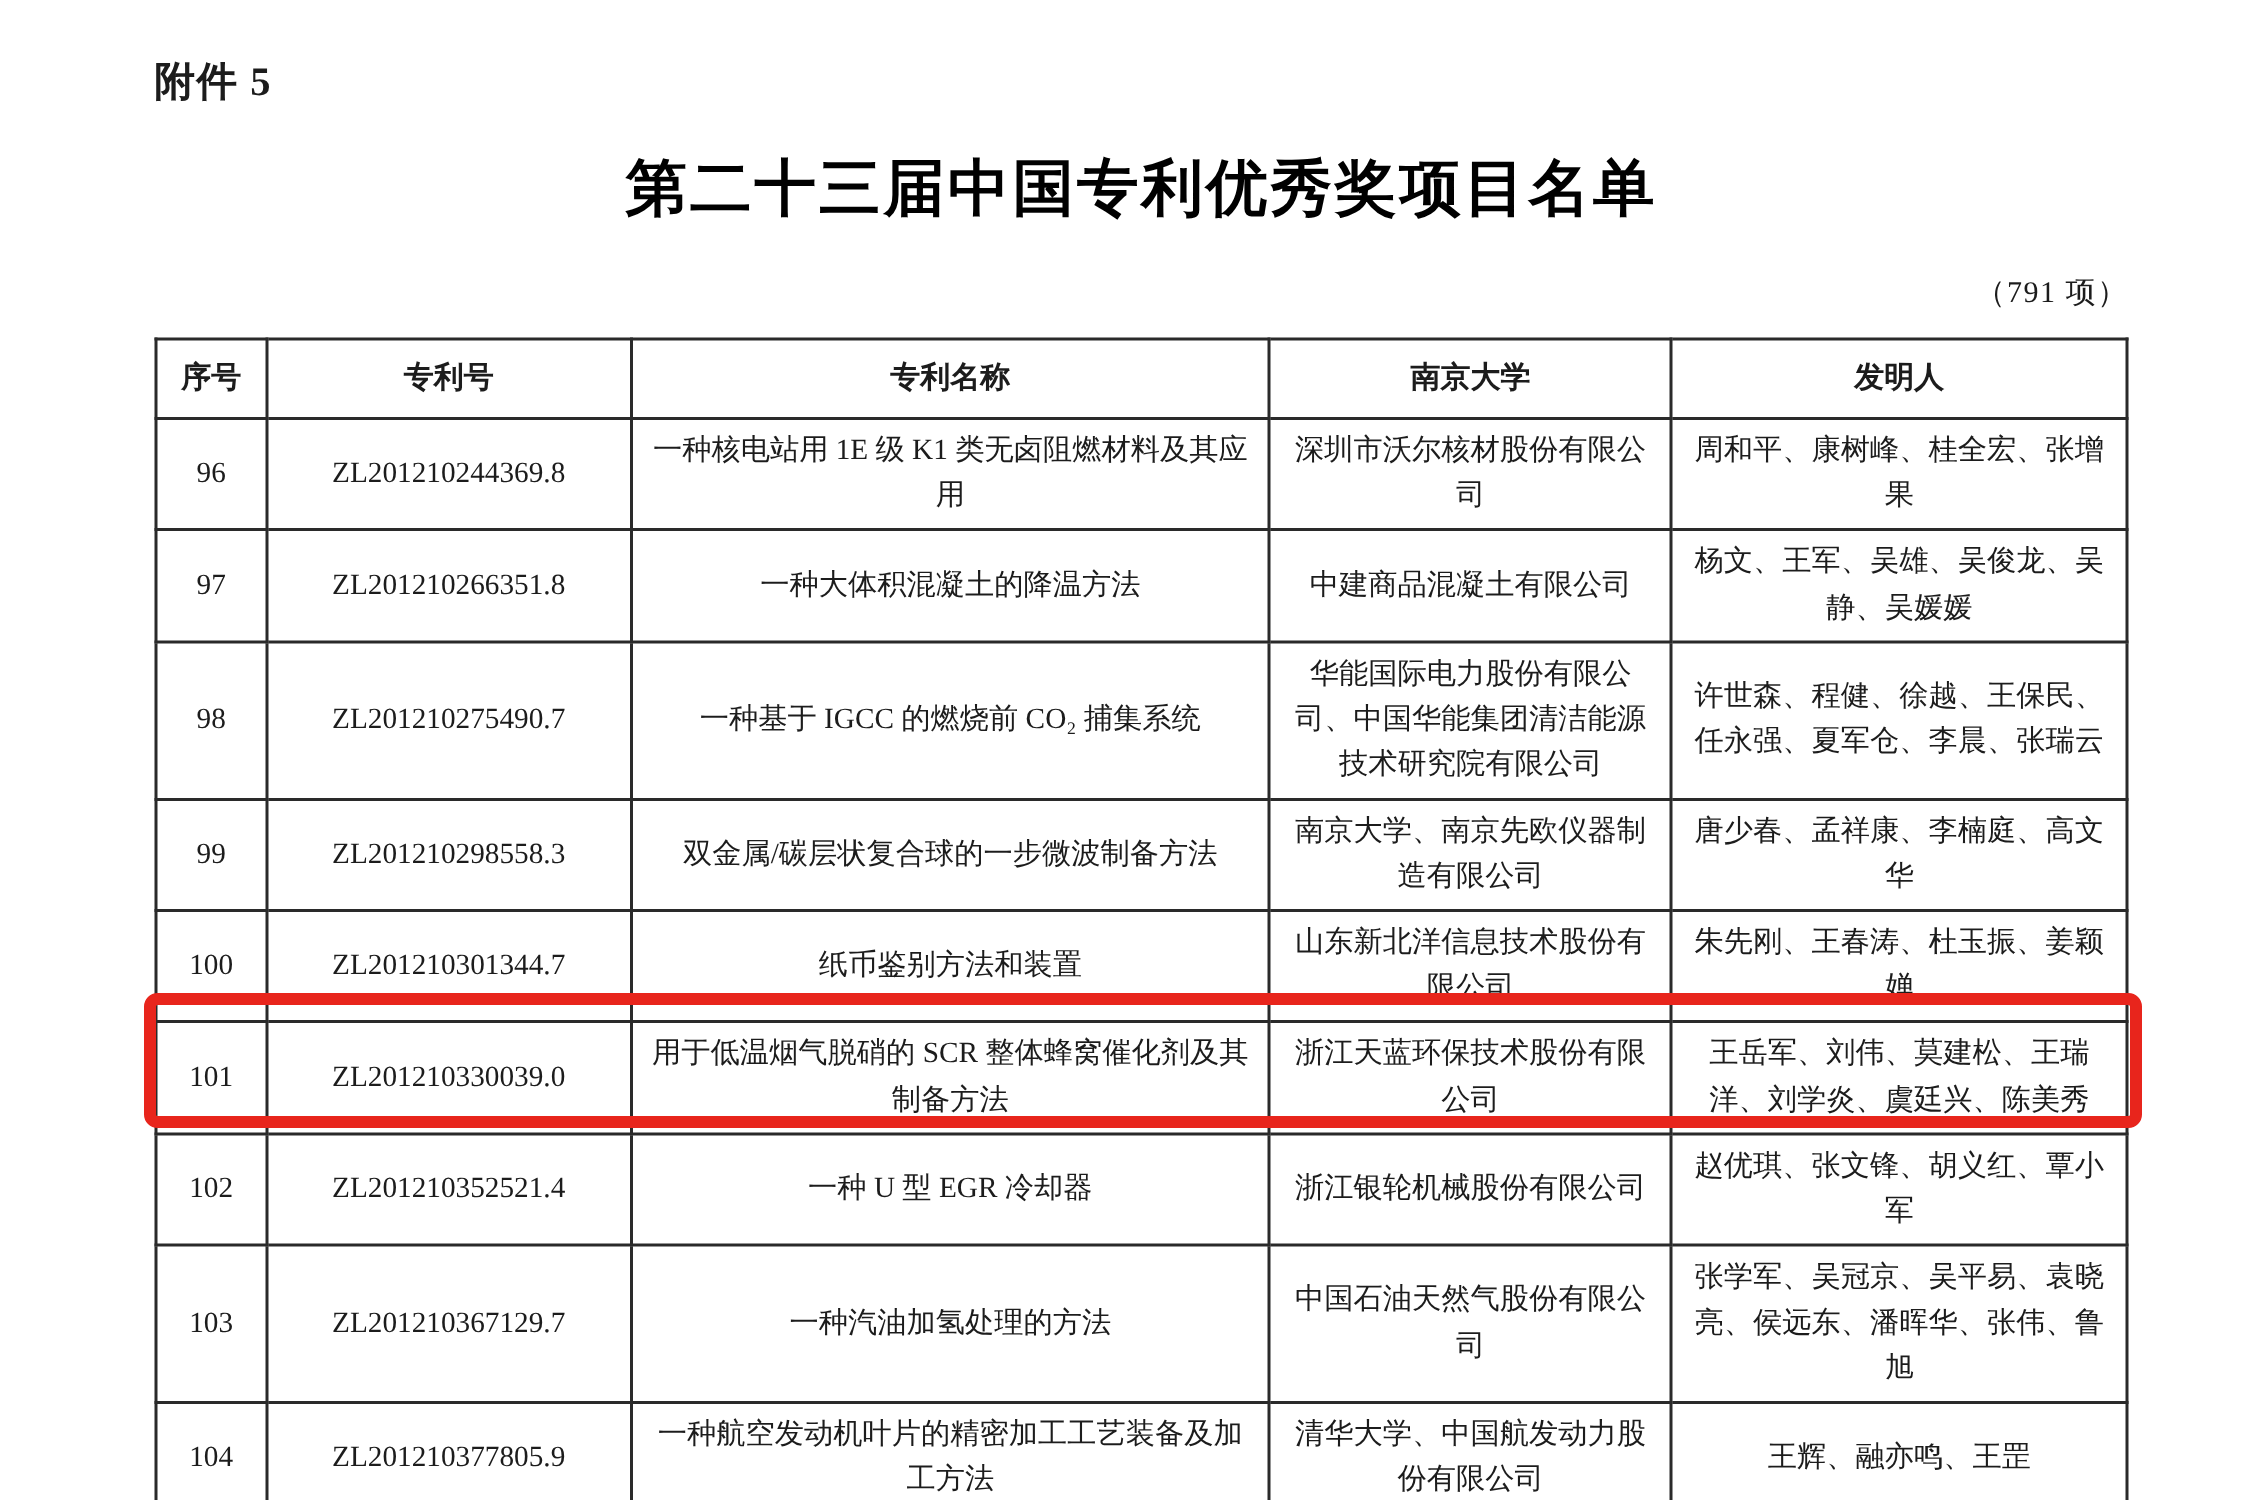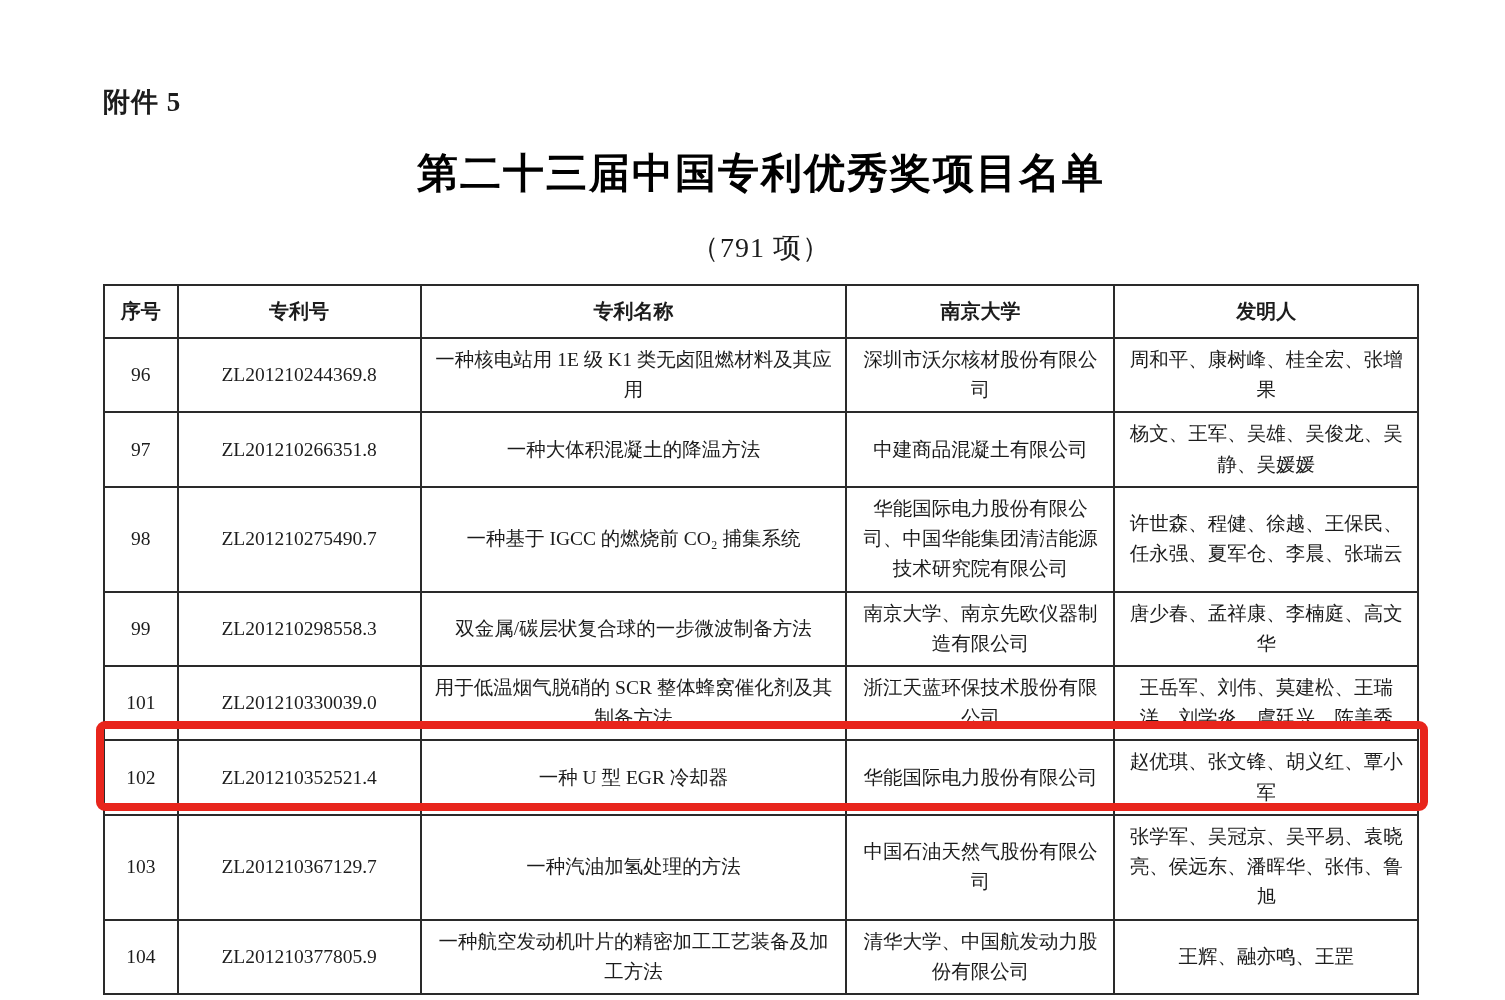--- a/index.html
+++ b/index.html
@@ -18,33 +18,32 @@
     box-sizing: border-box;
     width: 1505px;
     height: 1000px;
     padding: 36px 86px 0 103px;
     background: #ffffff;
   }
   .attachment {
     font-size: 27px;
     font-weight: bold;
     letter-spacing: 1px;
-    margin-top: 48px;
   }
   .doc-title {
     text-align: center;
     font-size: 41px;
     font-weight: 900;
     letter-spacing: 2px;
     margin: 26px 0 0 0;
     color: #000000;
   }
   .doc-subtitle {
-    text-align: center;
-    font-size: 28px;
+    text-align: right;
+    font-size: 20px;
     margin-top: 28px;
     letter-spacing: 1px;
   }
   .table-wrap {
     position: relative;
     margin-top: 17px;
   }
   table.patent-table {
     width: 100%;
     border-collapse: collapse;
@@ -131,32 +130,39 @@
             <td>华能国际电力股份有限公司、中国华能集团清洁能源技术研究院有限公司</td>
             <td>许世森、程健、徐越、王保民、任永强、夏军仓、李晨、张瑞云</td>
           </tr>
           <tr>
             <td>99</td>
             <td>ZL201210298558.3</td>
             <td>双金属/碳层状复合球的一步微波制备方法</td>
             <td>南京大学、南京先欧仪器制造有限公司</td>
             <td>唐少春、孟祥康、李楠庭、高文华</td>
           </tr>
+          <tr>
+            <td>100</td>
+            <td>ZL201210301344.7</td>
+            <td>纸币鉴别方法和装置</td>
+            <td>山东新北洋信息技术股份有限公司</td>
+            <td>朱先刚、王春涛、杜玉振、姜颖婵</td>
+          </tr>
           <tr class="highlighted">
             <td>101</td>
             <td>ZL201210330039.0</td>
             <td>用于低温烟气脱硝的 SCR 整体蜂窝催化剂及其制备方法</td>
             <td>浙江天蓝环保技术股份有限公司</td>
             <td>王岳军、刘伟、莫建松、王瑞洋、刘学炎、虞廷兴、陈美秀</td>
           </tr>
           <tr>
             <td>102</td>
             <td>ZL201210352521.4</td>
             <td>一种 U 型 EGR 冷却器</td>
-            <td>华能国际电力股份有限公司</td>
+            <td>浙江银轮机械股份有限公司</td>
             <td>赵优琪、张文锋、胡义红、覃小军</td>
           </tr>
           <tr>
             <td>103</td>
             <td>ZL201210367129.7</td>
             <td>一种汽油加氢处理的方法</td>
             <td>中国石油天然气股份有限公司</td>
             <td>张学军、吴冠京、吴平易、袁晓亮、侯远东、潘晖华、张伟、鲁旭</td>
           </tr>
           <tr>

